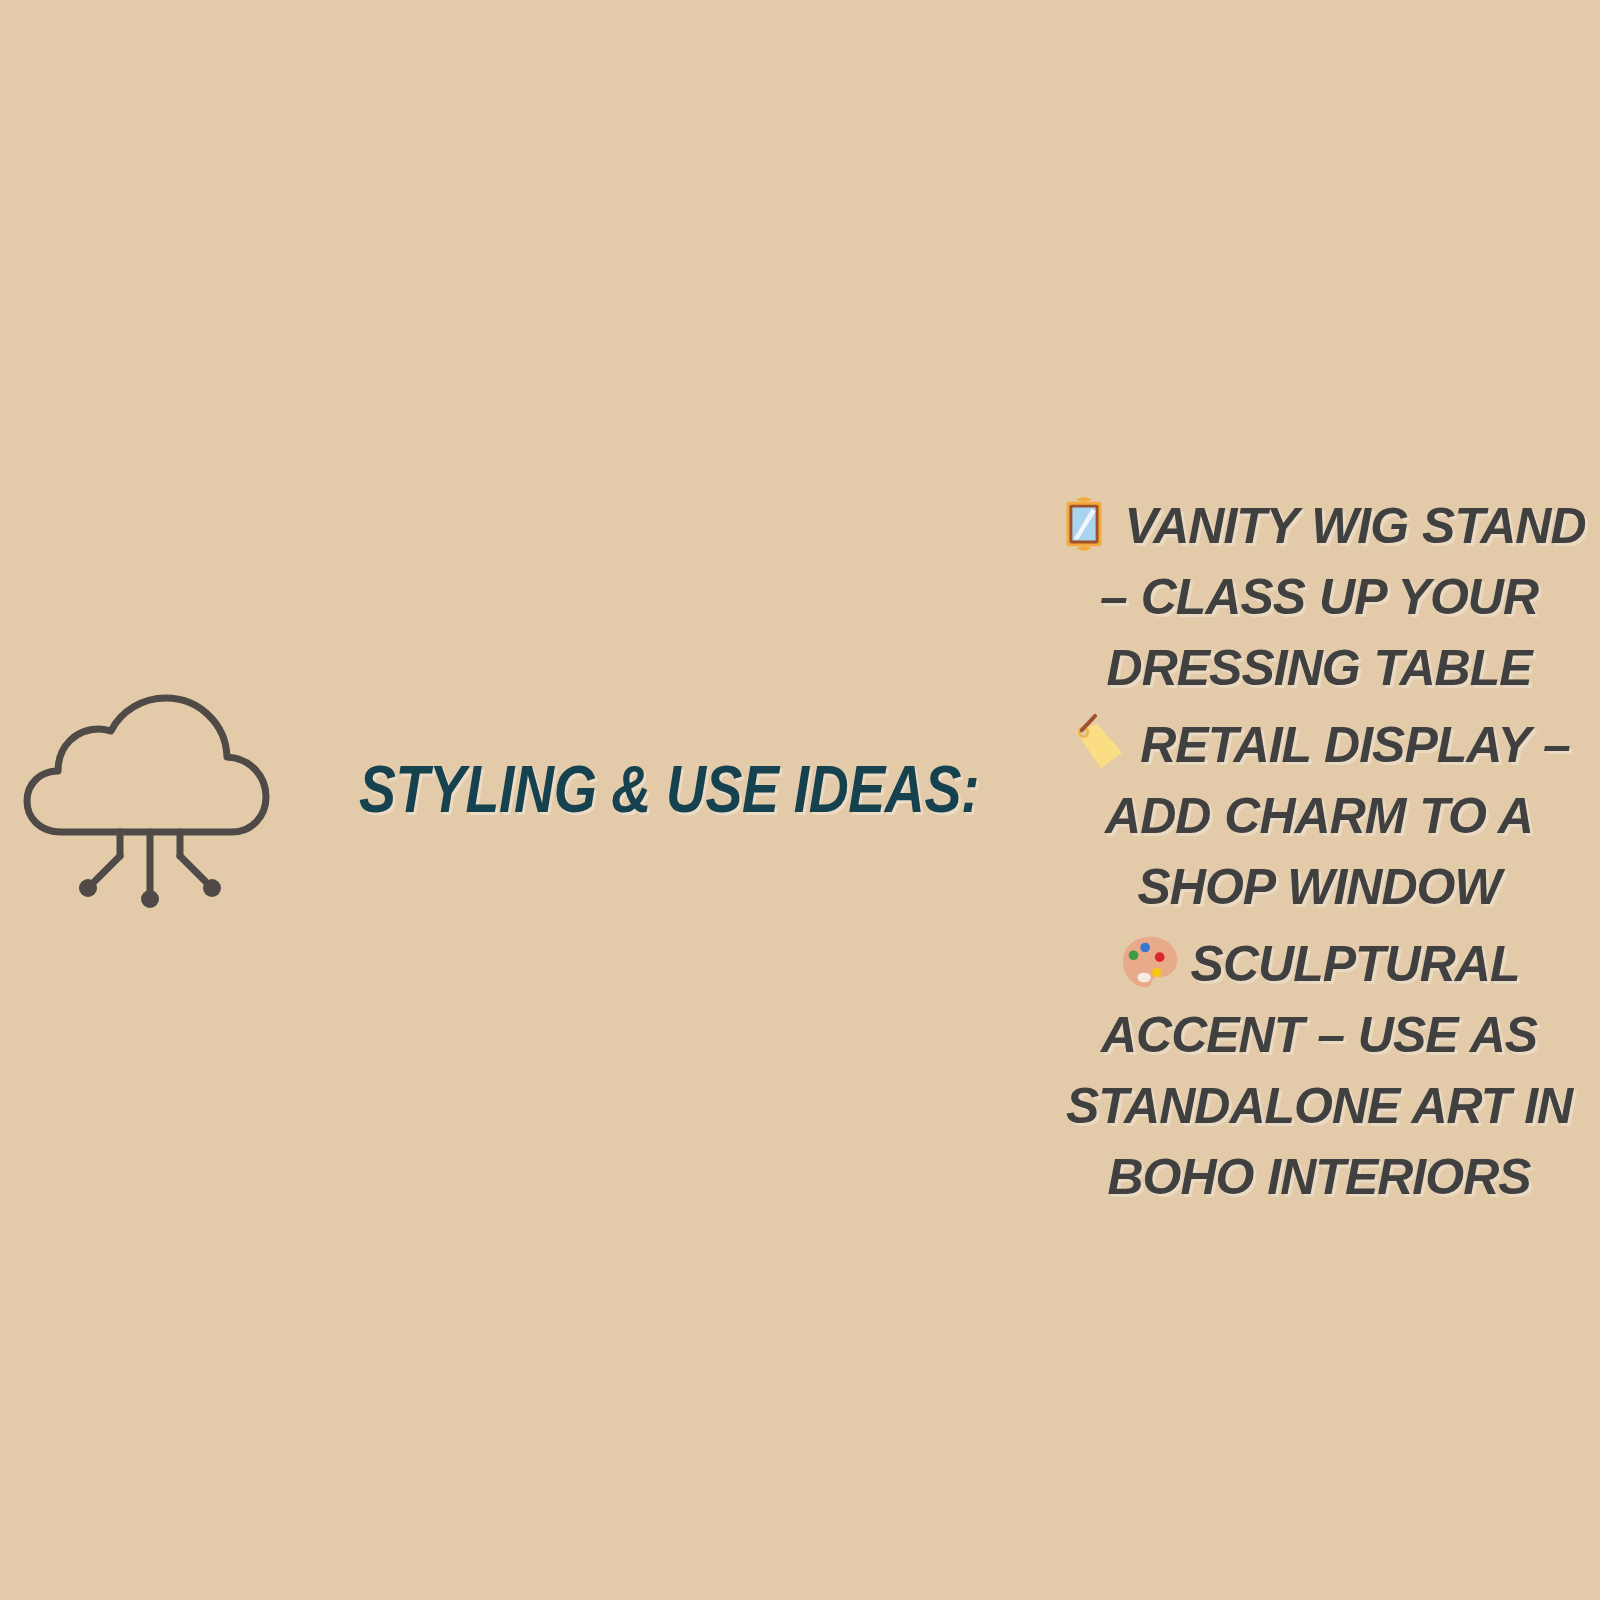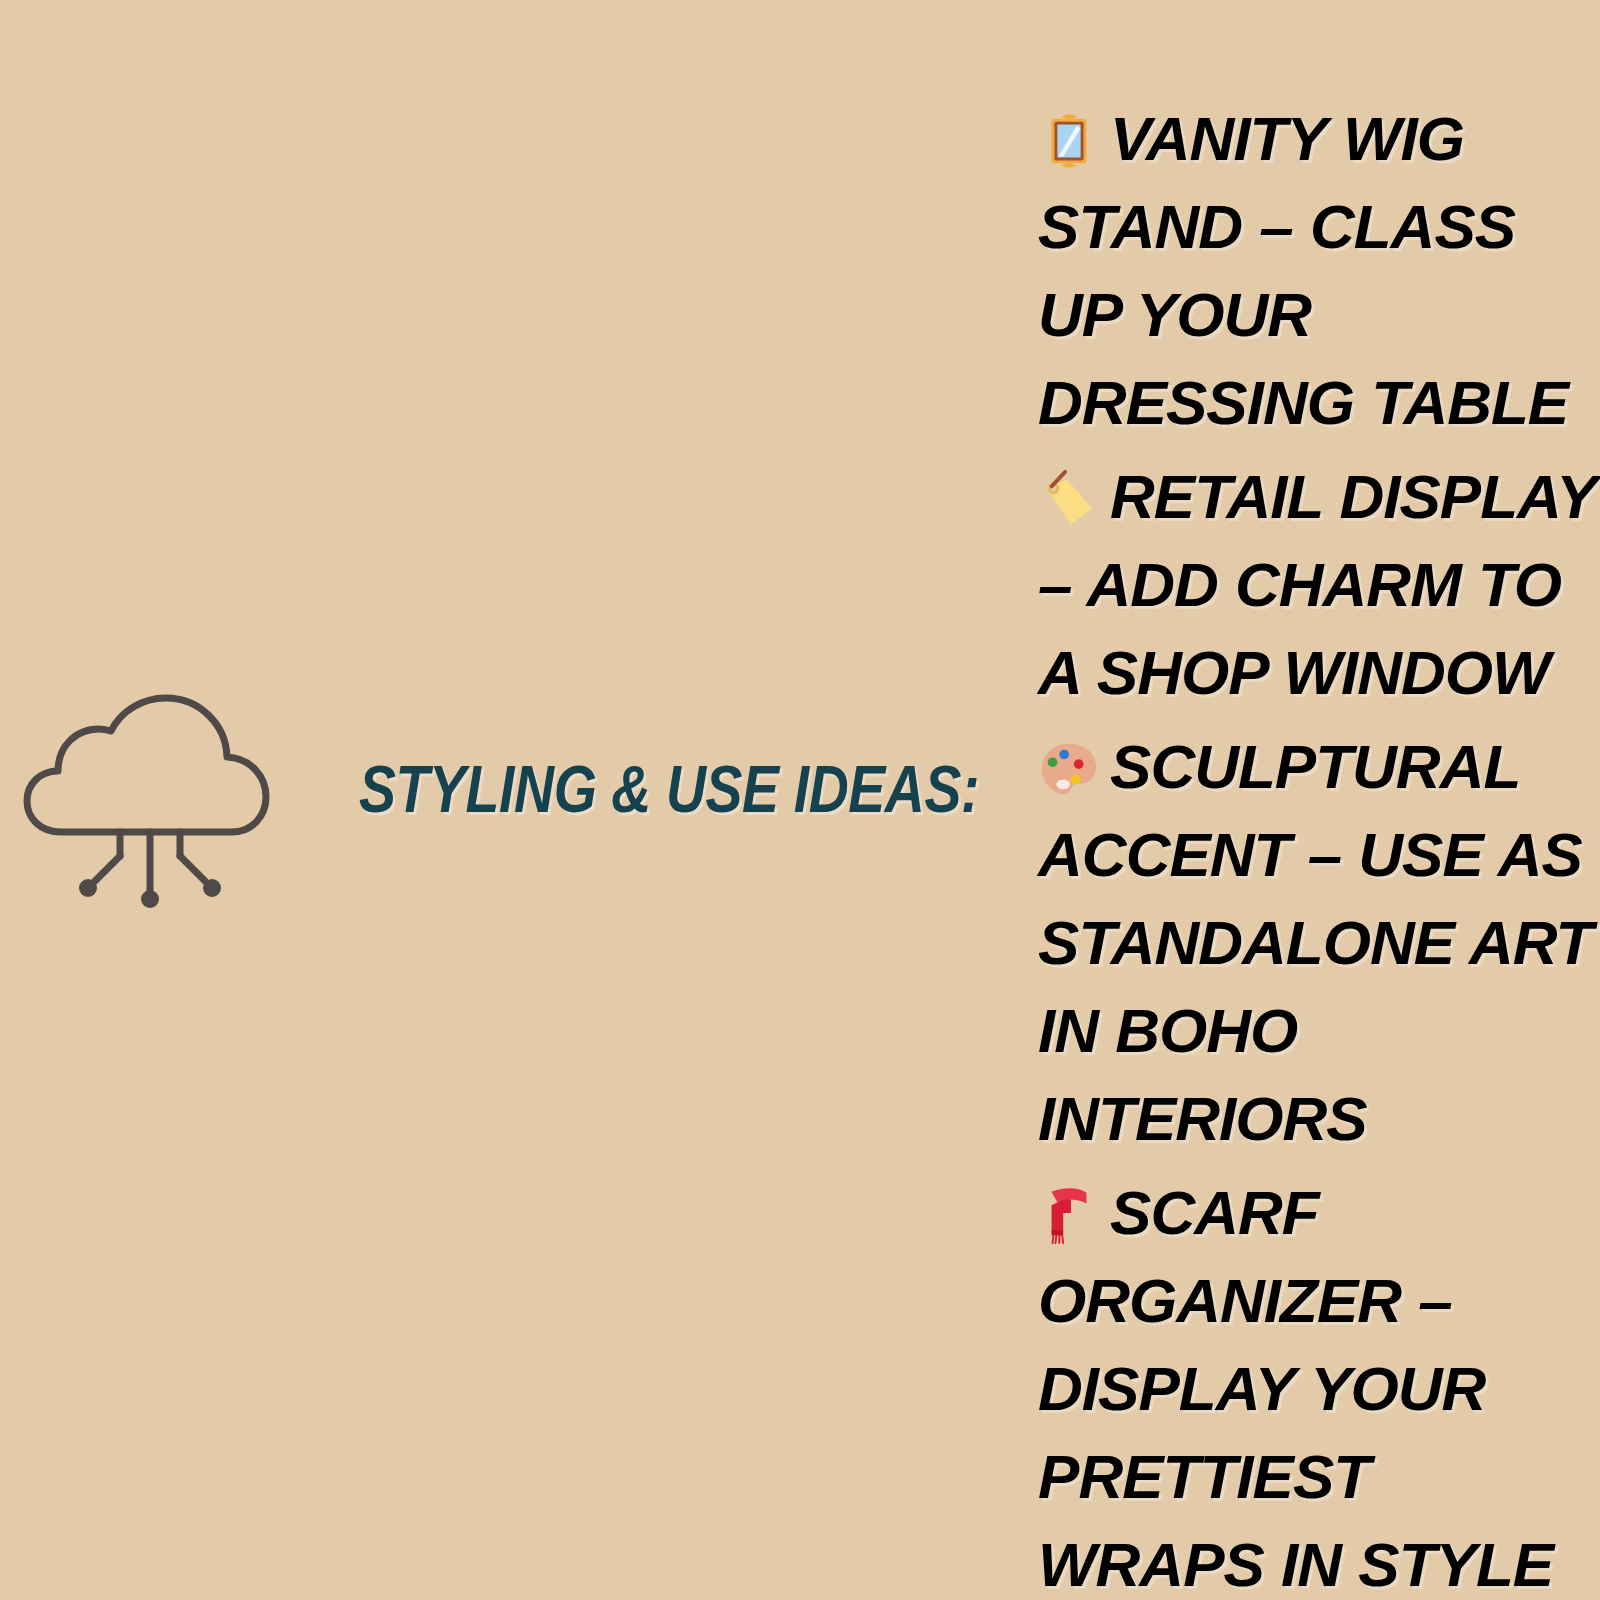--- a/index.html
+++ b/index.html
@@ -60,26 +60,27 @@
 
   
   .ideas-list {
     margin: 0;
     padding: 0;
     list-style: none;
     width: 1480px;
     margin-top: 110px;
   }
   .idea-item {
-    color: #000000;
+    color: #404040;
     font-family: "Liberation Sans", sans-serif;
     font-weight: bold;
     font-style: italic;
-    font-size: 62px;
+    font-size: 50px;
     line-height: 1.42;
+    text-align: center;
     letter-spacing: -1px;
     word-spacing: 1px;
     margin: 0 0 6px 0;
     text-shadow: 3px 3px 0 rgba(255,255,255,0.30);
   }
   .idea-text {
     display: inline;
   }
 
   
@@ -159,30 +160,15 @@
                    C39 46 46 49 52 45 C58 41 60 35 60 30 C60 16 48 6 32 6 Z" fill="#e8aa8b"></path>
           <ellipse cx="26" cy="48" rx="7" ry="5" fill="#f5ece3"></ellipse>
           <circle cx="15" cy="25" r="5" fill="#3f9b44"></circle>
           <circle cx="27" cy="17" r="5" fill="#3478d6"></circle>
           <circle cx="42" cy="27" r="5" fill="#d9262c"></circle>
           <circle cx="39" cy="43" r="5" fill="#f5c518"></circle>
         </svg>
       </span><span class="idea-text">SCULPTURAL ACCENT – USE AS STANDALONE ART IN BOHO INTERIORS</span>
     </li>
 
-    <li class="idea-item">
-      <span class="emo">
-        <svg viewBox="0 0 64 64" xmlns="http://www.w3.org/2000/svg">
-          <path d="M14 8 C26 3 42 3 50 9 L50 20 C40 15 26 15 20 19 Z" fill="#e8344a"></path>
-          <path d="M20 19 C26 15 32 15 34 16 L34 30 L26 30 L26 50 L14 50 L14 22 Z" fill="#d81e36"></path>
-          <rect x="14" y="48" width="12" height="5" fill="#b8172c"></rect>
-          <g stroke="#d81e36" stroke-width="2" stroke-linecap="round">
-            <line x1="16" y1="53" x2="15" y2="61"></line>
-            <line x1="19" y1="53" x2="18" y2="61"></line>
-            <line x1="22" y1="53" x2="22" y2="61"></line>
-            <line x1="25" y1="53" x2="26" y2="61"></line>
-          </g>
-        </svg>
-      </span><span class="idea-text">SCARF ORGANIZER – DISPLAY YOUR PRETTIEST WRAPS IN STYLE</span>
-    </li>
 
   </ul>
 </div>
 
 </body></html>

